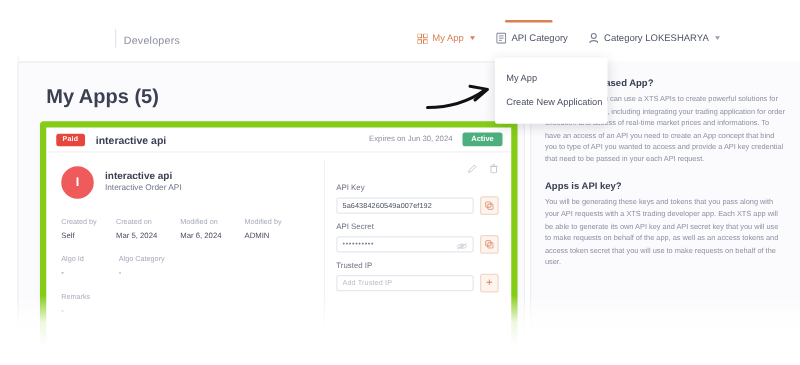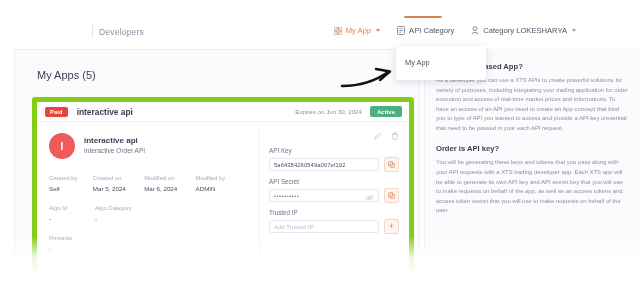--- a/index.html
+++ b/index.html
@@ -137,22 +137,22 @@
     left: 14px; top: 4px;
     width: 404px;
     height: 243px;
     background: #fbfbfd;
     border: 1px solid #eceef3;
     border-radius: 3px;
   }
   .apps-title {
     position: absolute;
     left: 22px; top: 19px;
-    font-size: 11px;
-    font-weight: normal;
+    font-size: 16px;
+    font-weight: bold;
     color: #3a3f52;
   }
 
   
   .app-card {
     position: absolute;
     left: 17px; top: 47px;
     width: 372px;
     height: 192px;
     background: #ffffff;
@@ -423,20 +423,21 @@
         </span>
         <span>Category LOKESHARYA</span>
         <span class="caret"></span>
       </div>
 
     </div>
   </div>
 
   <div class="dropdown">
     <div class="dd-item">My App</div>
+    <div class="dd-item">Create New Application</div>
   </div>
 
   <svg class="arrow-annotation" viewBox="0 0 70 40">
     <path d="M2 30 C20 30, 34 26, 48 16" stroke="#111111" stroke-width="2.4" fill="none" stroke-linecap="round"></path>
     <path d="M36 13 L50 15.5 L40 24" stroke="#111111" stroke-width="2.4" fill="none" stroke-linecap="round" stroke-linejoin="round"></path>
   </svg>
 
   <div class="content">
 
     <div class="left-rail"></div>
@@ -568,20 +569,20 @@
             </div>
 
           </div>
         </div>
       </div>
     </div>
 
     <div class="help-panel">
       <div class="help-title">What is API based App?</div>
       <p class="help-text">As a developer you can use a XTS APIs to create powerful solutions for variety of purposes, including integrating your trading application for order execution and access of real-time market prices and informations. To have an access of an API you need to create an App concept that bind you to type of API you wanted to access and provide a API key credential that need to be passed in your each API request.</p>
-      <div class="help-title">Order is API key?</div>
+      <div class="help-title">Apps is API key?</div>
       <p class="help-text">You will be generating these keys and tokens that you pass along with your API requests with a XTS trading developer app. Each XTS app will be able to generate its own API key and API secret key that you will use to make requests on behalf of the app, as well as an access tokens and access token secret that you will use to make requests on behalf of the user.</p>
     </div>
 
   </div>
 
   <div class="fade-bottom"></div>
 </div>
 
 </body></html>

